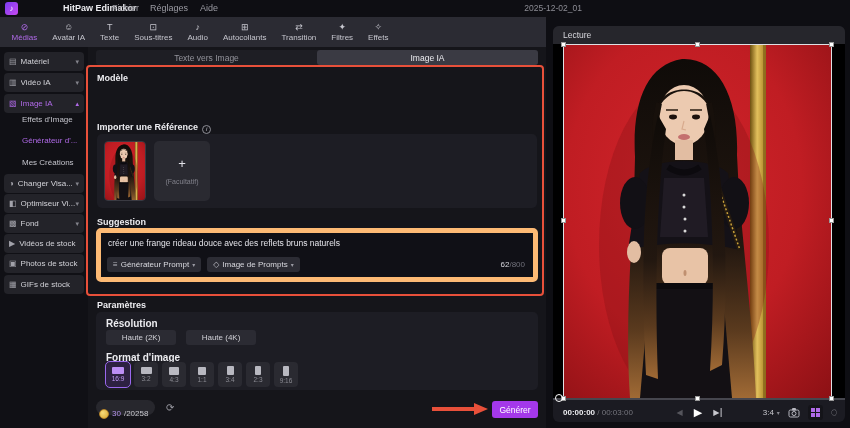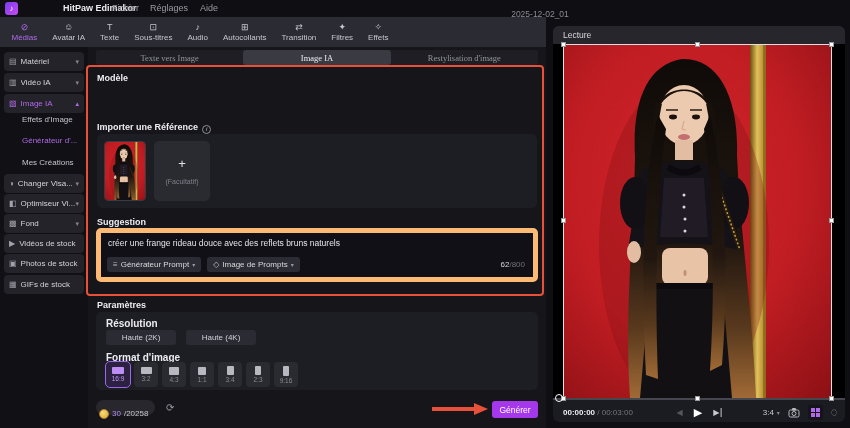--- a/index.html
+++ b/index.html
@@ -10,21 +10,21 @@
     color:#e6e6ea; -webkit-font-smoothing:antialiased;
   }
   
   .titlebar { position:absolute; left:0; top:0; width:850px; height:17px; display:flex; align-items:center; }
   .logo { position:absolute; left:5px; top:2px; width:13px; height:13px; border-radius:3px;
           background:linear-gradient(135deg,#7a3cf0,#c84af0); color:#fff; font-size:8px;
           display:flex; align-items:center; justify-content:center; }
   .app-name { position:absolute; left:23px; top:3px; font-size:9px; font-weight:bold; color:#ececf0;padding-left:40px; }
   .menu { position:absolute; top:3px; font-size:9px; color:#9a9aa2; }
   .m1{left:112px} .m2{left:150px} .m3{left:200px}
-  .date-label { position:absolute; left:498px; top:9px; width:84px; text-align:center; font-size:8.5px; color:#8c8c94; }
+  .date-label { position:absolute; left:498px; top:3px; width:84px; text-align:right; font-size:8.5px; color:#8c8c94; }
   
   .toolbar { position:absolute; left:0; top:17px; width:546px; height:30px; background:#2b2b33;
              display:flex; align-items:center; padding-left:4px; }
   .tb-tab { display:flex; flex-direction:column; align-items:center; justify-content:center;
             padding:0 7.5px; height:30px; color:#c6c6ce; cursor:default; }
   .tb-tab .ic { font-size:9px; line-height:10px; height:11px; color:#c6c6ce; }
   .tb-tab .lb { font-size:8px; line-height:9px; }
   .tb-tab.active, .tb-tab.active .ic { color:#b06ae8; }
   
   .sidebar { position:absolute; left:0; top:47px; width:88px; height:381px; background:#101015; }
@@ -34,21 +34,21 @@
   .side-item .si-lb { white-space:nowrap; overflow:hidden; flex:1; }
   .side-item .si-cr { font-size:7px; color:#84848c; flex:none; }
   .side-item.active, .side-item.active .si-ic, .side-item.active .si-cr { color:#b06ae8; }
   .side-sub { position:absolute; left:22px; width:64px; height:14px; font-size:8px; color:#c4c4cc;
               white-space:nowrap; overflow:hidden; line-height:14px; }
   .side-sub.sel { color:#b06ae8; }
   
   .main { position:absolute; left:88px; top:47px; width:458px; height:381px; background:#15151a; }
   .tabbar { position:absolute; left:8px; top:3px; width:442px; height:15px; background:#1e1e24;
             border-radius:3px; display:flex; }
-  .mtab { flex:1; display:flex; align-items:center; justify-content:center; font-size:8.5px; color:#93939b; border-radius:3px;font-family:Liberation Serif, serif; }
+  .mtab { flex:1; display:flex; align-items:center; justify-content:center; font-size:8.5px; color:#93939b; border-radius:3px; }
   .mtab.active { background:#3a3a43; color:#ececf0; }
   .sec-label { position:absolute; left:9px; font-size:9px; font-weight:bold; color:#ececf0; }
   
   .model-card { position:absolute; left:9px; top:38px; width:440px; height:30px; background:#27272f;
                 border-radius:5px; display:flex; align-items:center; padding:0 8px; }
   .model-ic { width:22px; height:22px; flex:none; margin-right:8px; }
   .model-txt { flex:1; }
   .model-name-row { display:flex; align-items:center; gap:4px; }
   .model-name { font-size:9px; font-weight:bold; color:#f0f0f4; }
   .badge-new { font-size:5.5px; font-weight:bold; color:#fff; padding:1px 3px; border-radius:2px;
@@ -293,21 +293,20 @@
     <div class="side-item" style="top:228px">
       <span class="si-ic">▦</span>
       <span class="si-lb">GIFs de stock</span>
       </div>
   </div>
 
   <div class="main">
     <div class="tabbar">
       <div class="mtab">Texte vers Image</div>
       <div class="mtab active">Image IA</div>
-      <div class="mtab">Restylisation d'image</div>
     </div>
 
     <div class="sec-label" style="top:26px">Modèle</div>
 
     <div class="sec-label" style="top:75px">
       <span>Importer une Référence</span><span class="info-ic">i</span>
     </div>
     <div class="ref-card">
       <div class="thumb">
         <svg width="42" height="60" viewBox="0 0 267 353" preserveAspectRatio="xMidYMid slice">

